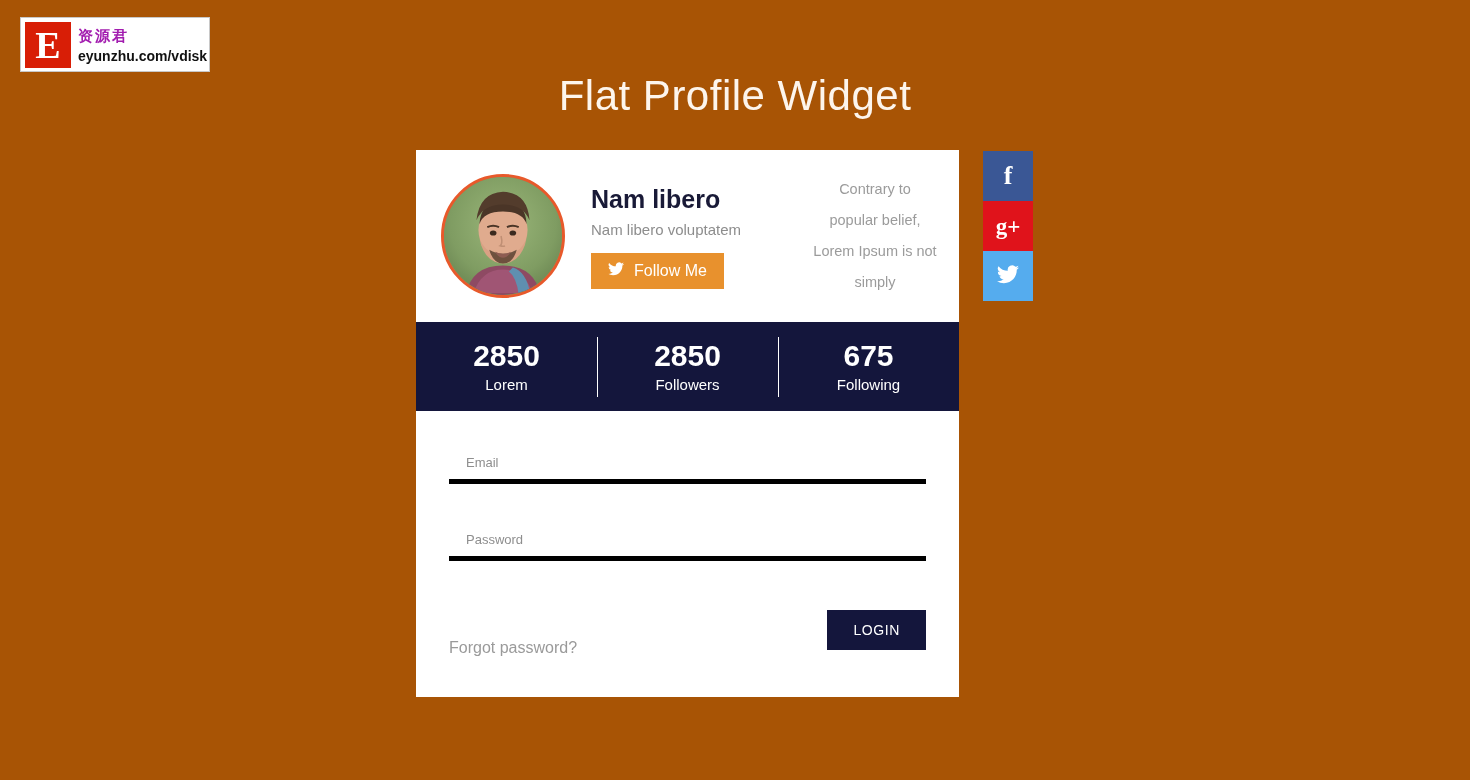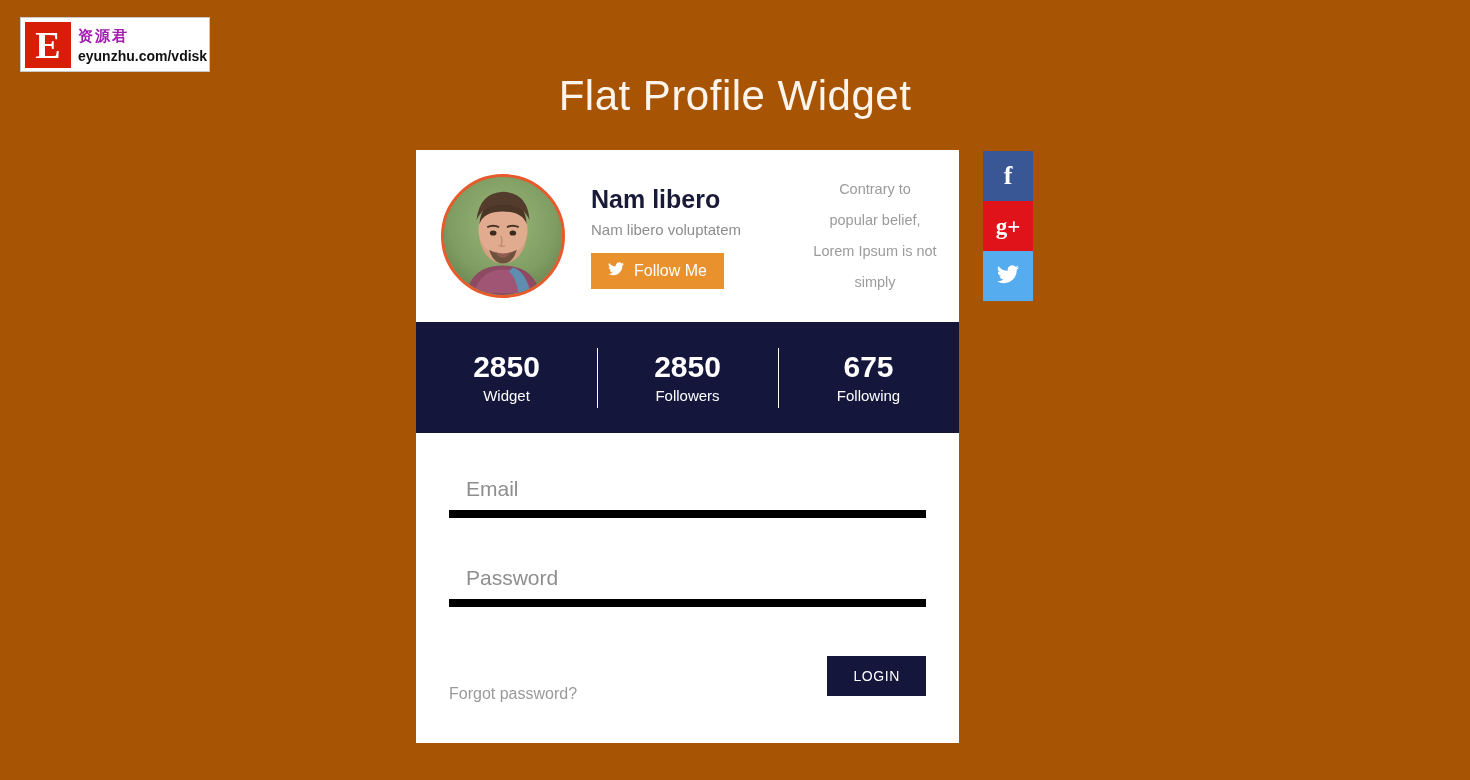--- a/index.html
+++ b/index.html
@@ -147,21 +147,21 @@
     color: #9b9b9b;
     font-size: 14.5px;
     line-height: 31px;
     padding: 0 22px;
   }
 
   
   .stats {
     display: flex;
     background: #14163c;
-    height: 111px;
+    height: 89px;
     align-items: center;
   }
   .stat {
     flex: 1 1 0;
     text-align: center;
     position: relative;
     color: #ffffff;
   }
   .stat + .stat::before {
     content: "";
@@ -187,23 +187,23 @@
   
   .login-form {
     padding: 38px 33px 40px 33px;
   }
   .field {
     margin-bottom: 42px;
   }
   .field input {
     width: 100%;
     border: none;
-    border-bottom: 8px solid #000000;
+    border-bottom: 5px solid #000000;
     outline: none;
-    font-size: 21px;
+    font-size: 13px;
     color: #555;
     padding: 6px 0 9px 17px;
     box-sizing: border-box;
     background: transparent;
     font-family: "Liberation Sans", sans-serif;
   }
   .field input::placeholder {
     color: #8e8e8e;
     opacity: 1;
   }
@@ -339,21 +339,21 @@
         <span>Follow Me</span>
       </button>
     </div>
 
     <div class="profile-quote">Contrary to popular belief, Lorem Ipsum is not simply</div>
   </div>
 
   <div class="stats">
     <div class="stat">
       <div class="stat-value">2850</div>
-      <div class="stat-label">Widget</div>
+      <div class="stat-label">Lorem</div>
     </div>
     <div class="stat">
       <div class="stat-value">2850</div>
       <div class="stat-label">Followers</div>
     </div>
     <div class="stat">
       <div class="stat-value">675</div>
       <div class="stat-label">Following</div>
     </div>
   </div>

